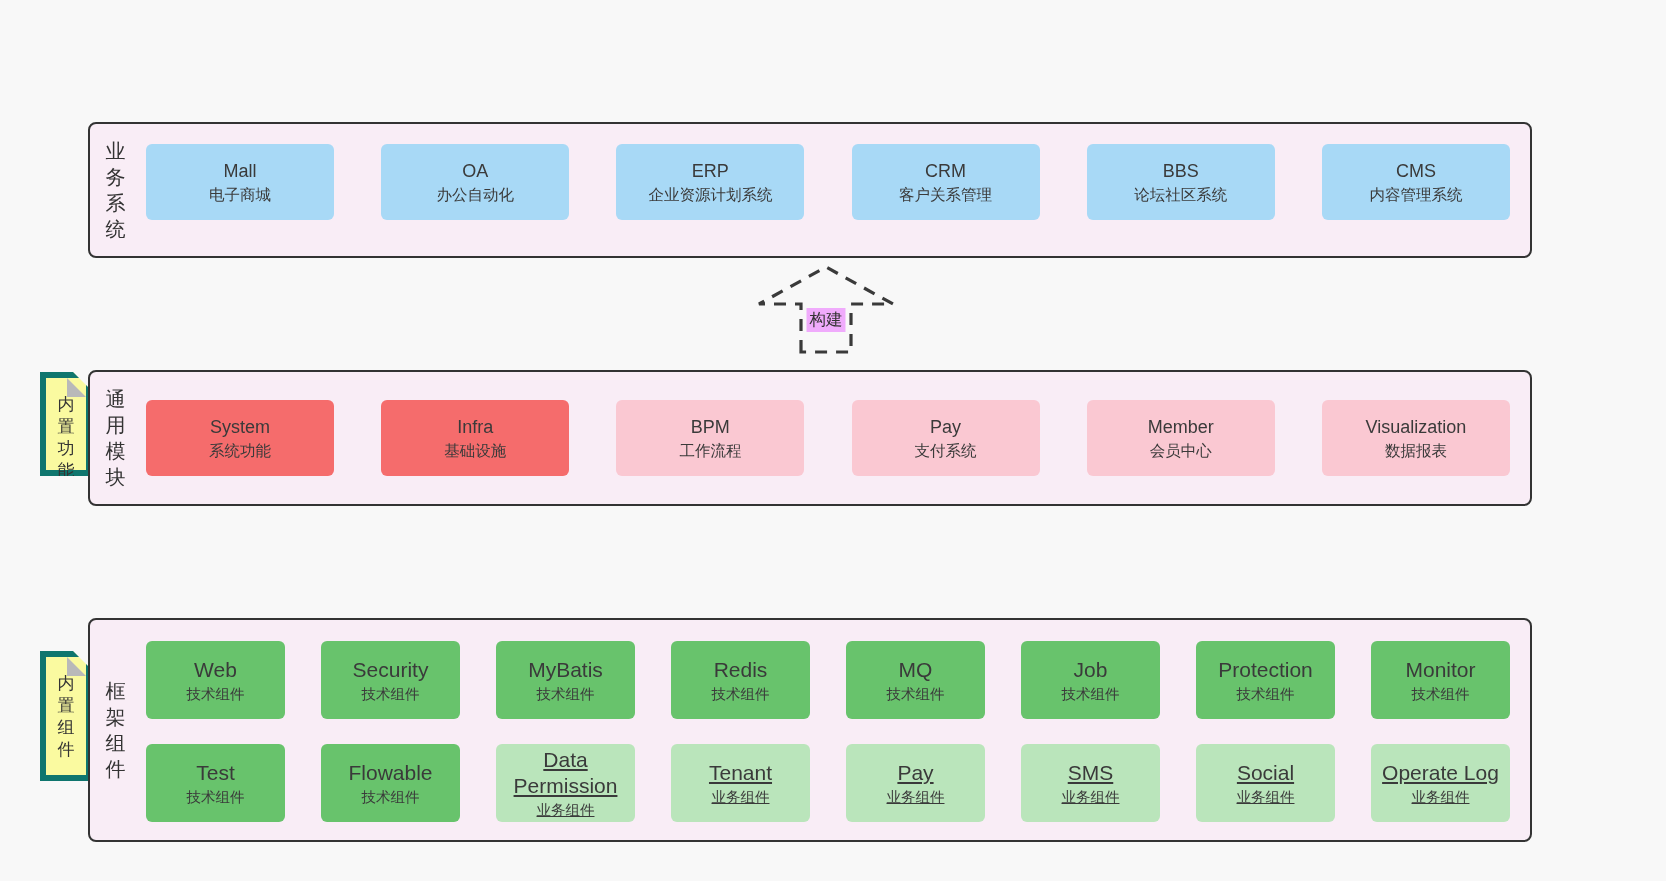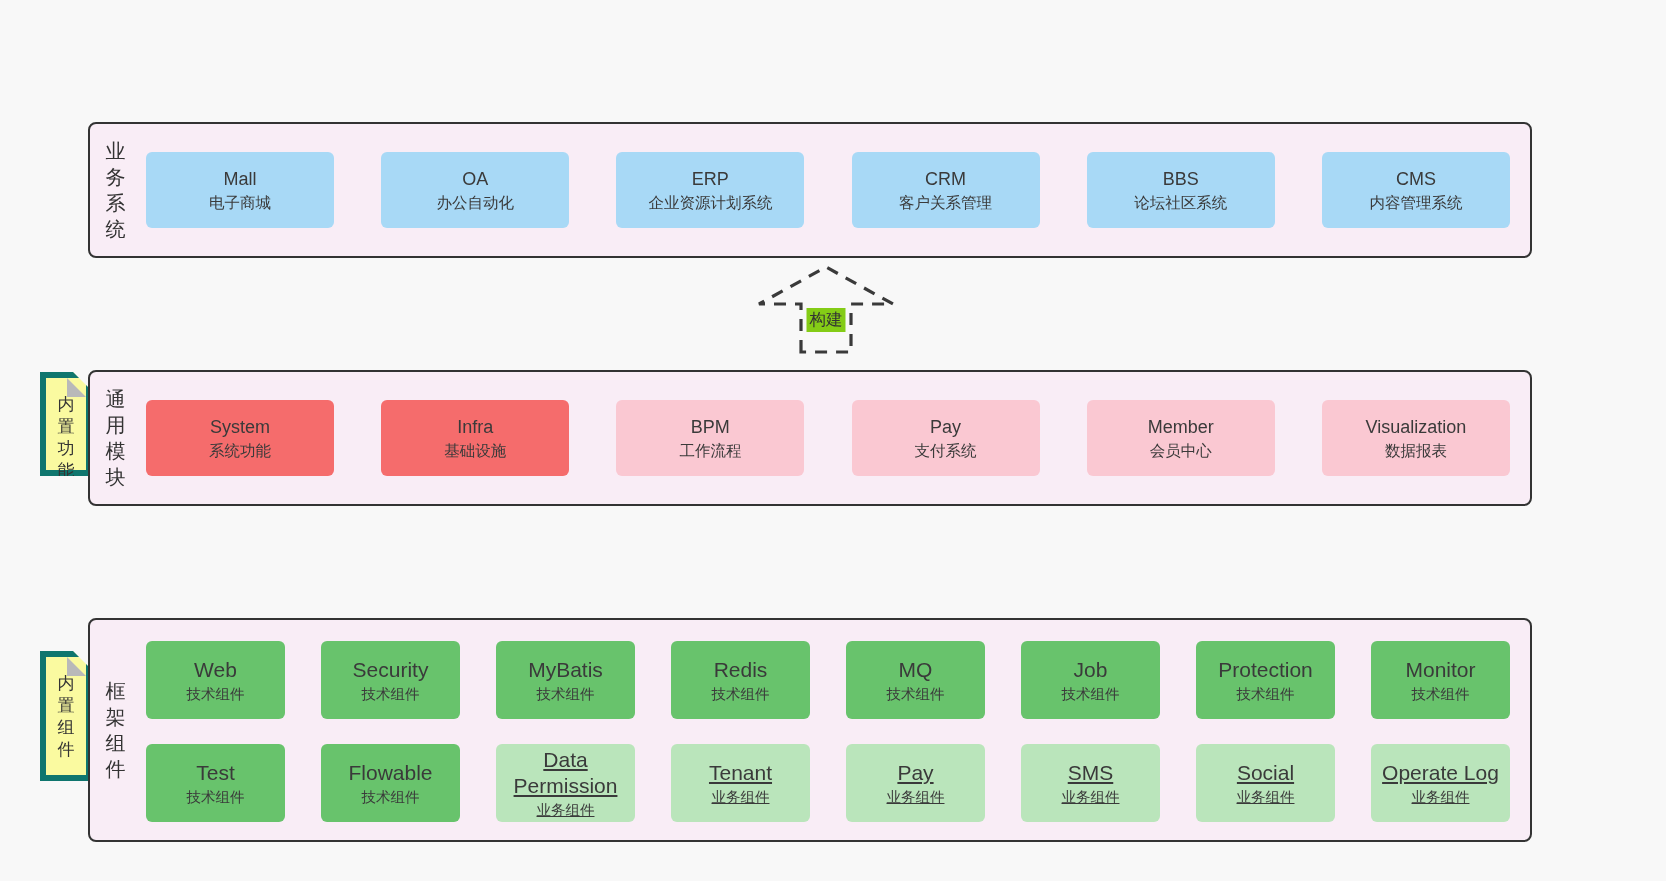--- a/index.html
+++ b/index.html
@@ -44,21 +44,21 @@
     color: #333;
   }
   .boxrow {
     position: absolute;
     left: 56px;
     right: 20px;
     display: flex;
     justify-content: space-between;
     align-items: center;
   }
-  #panel-business .boxrow { top: 28px; height: 76px; }
+  #panel-business .boxrow { top: 20px; height: 76px; }
   #panel-modules  .boxrow { top: 28px; height: 76px; }
   #row-framework-1 { top: 21px;  height: 78px; }
   #row-framework-2 { top: 124px; height: 78px; }
 
   .box {
     display: flex;
     flex-direction: column;
     align-items: center;
     justify-content: center;
     text-align: center;
@@ -87,21 +87,21 @@
     fill: none;
     stroke: var(--arrow_stroke, #3a3a3a);
     stroke-width: 3.2;
     stroke-dasharray: 12 9;
   }
   .arrow-label {
     position: absolute;
     left: 50%;
     top: 44px;
     transform: translateX(-50%);
-    background: #84cc16;
+    background: #f0abfc;
     padding: 1px 3px;
     font-size: 16.5px;
     color: #333;
   }
 
   .tag {
     position: absolute;
     left: 40px;
     width: 52px;
     background: var(--yellow, #fafaa0);

